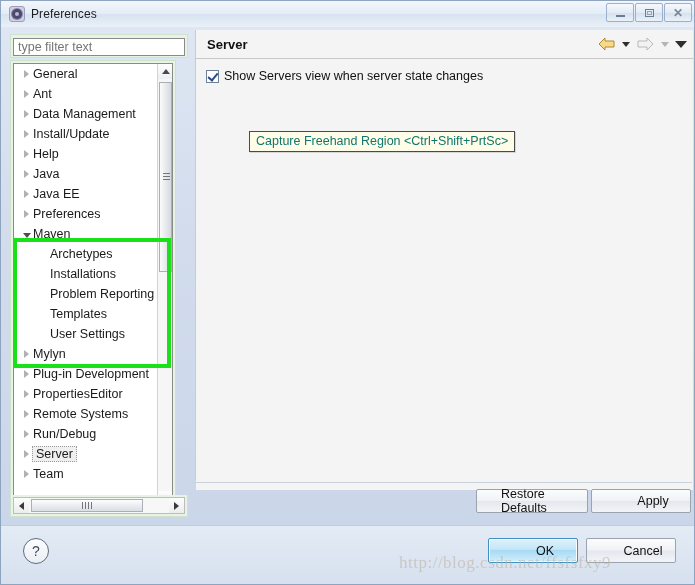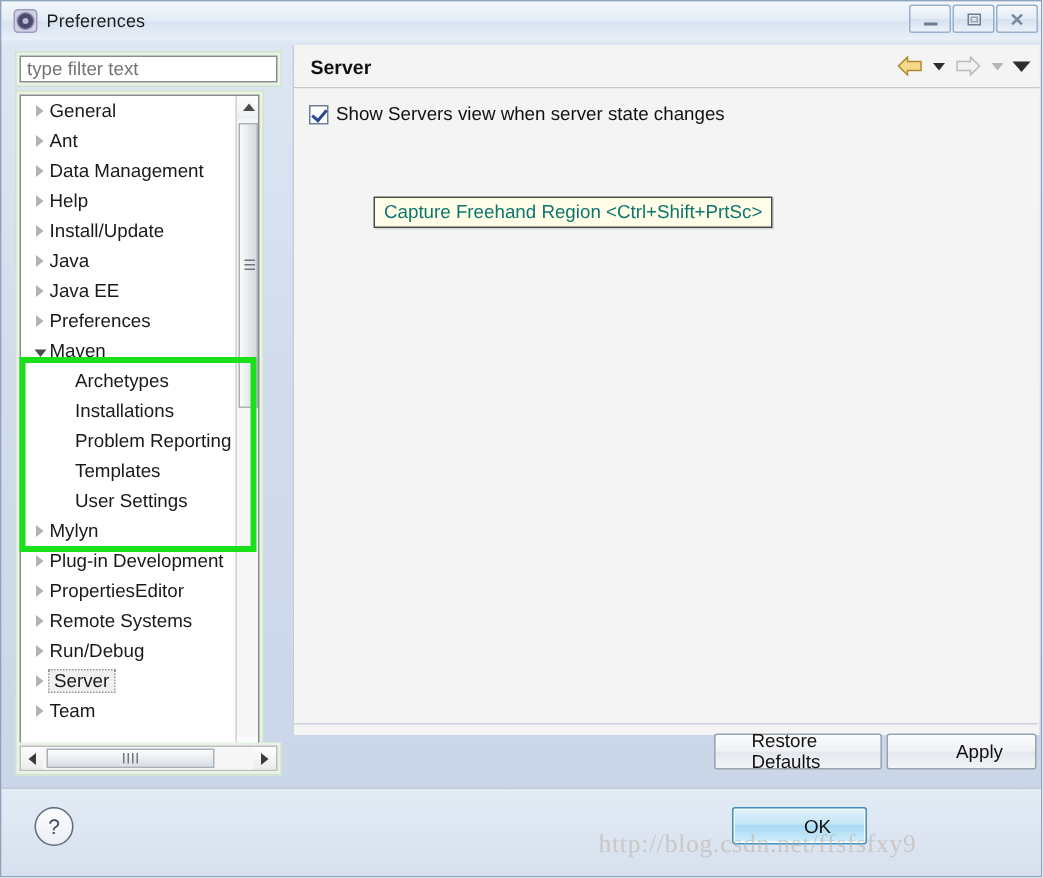--- a/index.html
+++ b/index.html
@@ -438,27 +438,27 @@
           <div class="tree-item">
             <span class="twisty">
               <span class="tw-collapsed"></span>
             </span>
             <span class="tree-label">Data Management</span>
           </div>
           <div class="tree-item">
             <span class="twisty">
               <span class="tw-collapsed"></span>
             </span>
+            <span class="tree-label">Install/Update</span>
+          </div>
+          <div class="tree-item">
+            <span class="twisty">
+              <span class="tw-collapsed"></span>
+            </span>
             <span class="tree-label">Help</span>
-          </div>
-          <div class="tree-item">
-            <span class="twisty">
-              <span class="tw-collapsed"></span>
-            </span>
-            <span class="tree-label">Install/Update</span>
           </div>
           <div class="tree-item">
             <span class="twisty">
               <span class="tw-collapsed"></span>
             </span>
             <span class="tree-label">Java</span>
           </div>
           <div class="tree-item">
             <span class="twisty">
               <span class="tw-collapsed"></span>
@@ -620,14 +620,15 @@
   <div class="btn btn-restore">Restore Defaults</div>
   <div class="btn btn-apply">Apply</div>
 
   <div class="bottom-area"></div>
   <div class="sep-line2"></div>
 
   <div class="watermark">http://blog.csdn.net/ffsfsfxy9</div>
 
   <div class="help-icon">?</div>
   <div class="btn btn-ok">OK</div>
+  <div class="btn btn-cancel">Cancel</div>
 
 </div>
 
 </body></html>

